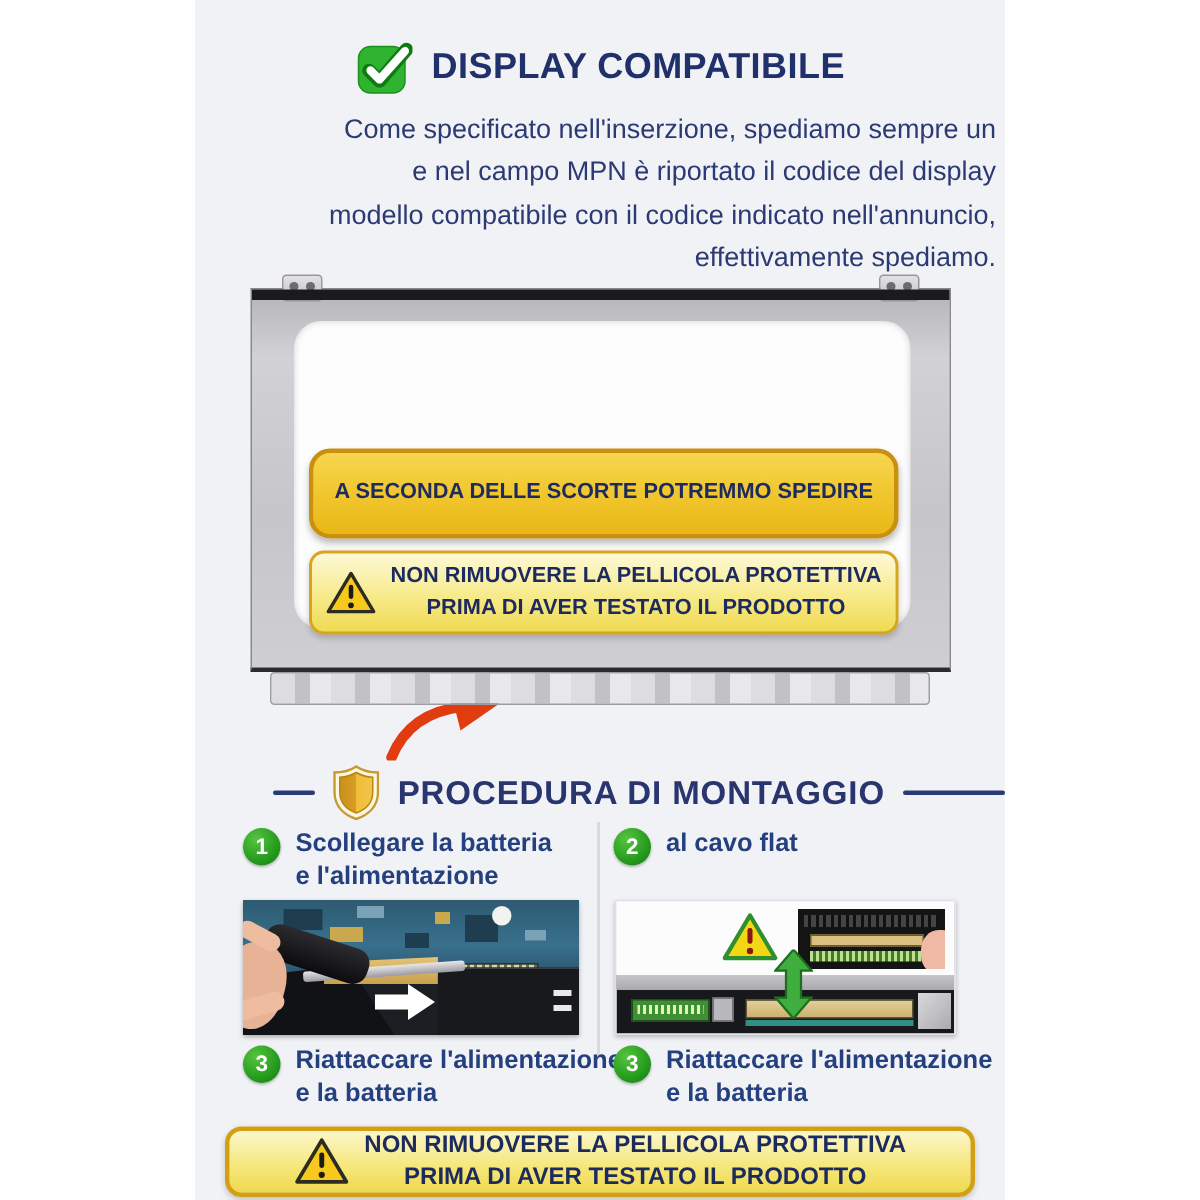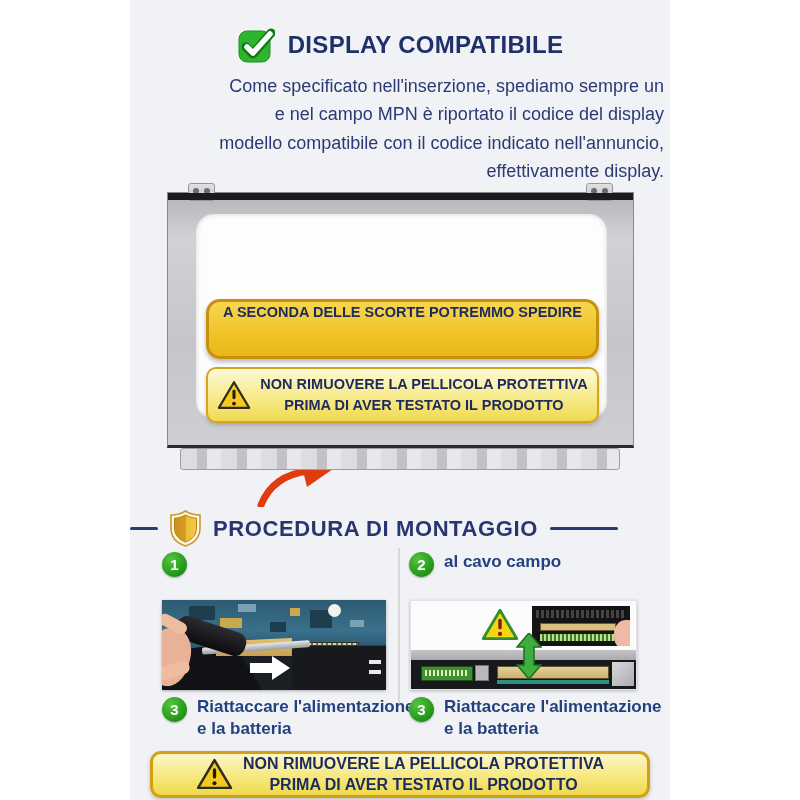--- a/index.html
+++ b/index.html
@@ -26,33 +26,33 @@
   .bracket i { position:absolute; top:4px; width:6px; height:6px; border-radius:50%; background:#6b6b70; }
   .bracket i:first-child { left:4px; } .bracket i:last-child { right:4px; }
   .screen { position:absolute; left:28px; top:21px; width:411px; height:205px; background:#fdfdfe;
             border-radius:18px; box-shadow:inset 0 0 5px rgba(0,0,0,.18); }
   .foil { position:absolute; left:50px; top:448px; width:440px; height:22px;
           background:repeating-linear-gradient(90deg,#dddde1 0 16px,#c2c2c6 16px 26px,#e8e8ec 26px 40px);
           border:1px solid #9d9da1; border-radius:3px; }
 
   .curved-arrow { position:absolute; left:85px; top:268px; }
 
-  .banner { position:absolute; left:38px; width:393px; display:flex; flex-direction:row; justify-content:center;
+  .banner { position:absolute; left:38px; width:393px; display:flex; flex-direction:column; justify-content:center;
             text-align:center; font-weight:bold; color:#1d2a5e; }
   .banner-gold { top:106px; height:60px; font-size:14.5px; line-height:1.45;
                  background:linear-gradient(180deg,#f6d64f 0%,#f0c52c 55%,#e9b716 100%);
                  border:3px solid #c8900e; border-radius:14px; box-shadow:0 3px 5px rgba(0,0,0,.28); }
   .banner-pale { top:174px; height:56px; font-size:14.5px; line-height:1.45;
                  background:linear-gradient(180deg,#fdf9d6 0%,#f7ea8a 55%,#f0da52 100%);
                  border:2px solid #d7a41d; border-radius:10px; box-shadow:0 2px 4px rgba(0,0,0,.2);
                  flex-direction:row; align-items:center; justify-content:center; gap:9px; }
   .banner-pale .txt { text-align:center; }
 
   
-  .proc-head { position:absolute; top:510px; left:0; width:100%; display:flex; align-items:center; justify-content:flex-start; gap:12px; }
+  .proc-head { position:absolute; top:510px; left:0; width:100%; display:flex; align-items:center; justify-content:flex-end; gap:12px; }
   .hline { height:3px; background:#2a3a74; border-radius:2px; }
   .hline.l { width:28px; } .hline.r { width:68px; }
   .proc-title { font-size:22px; font-weight:bold; color:#28356e; letter-spacing:0.6px; }
 
   
   .divider { position:absolute; left:268px; top:548px; width:2px; height:158px; background:#d8d8dd; }
   .step { position:absolute; display:flex; gap:10px; align-items:flex-start; }
   .stepnum { width:25px; height:25px; border-radius:50%; flex:0 0 auto; margin-top:1px;
              background:radial-gradient(circle at 35% 30%,#55c43f,#1f9418 70%,#157a10);
              color:#ffffff; font-weight:bold; font-size:15px; display:flex; align-items:center; justify-content:center;
@@ -123,21 +123,21 @@
         <path d="M9 21 L16 28 L34 7" fill="none" stroke="#0f7a12" stroke-width="9" stroke-linecap="round" stroke-linejoin="round"></path>
         <path d="M10 21 L16 27 L33 8" fill="none" stroke="#ffffff" stroke-width="5.5" stroke-linecap="round" stroke-linejoin="round"></path>
       </svg>
       <div class="title">DISPLAY COMPATIBILE</div>
     </div>
 
     <div class="intro">
       <div>Come specificato nell'inserzione, spediamo sempre un</div>
       <div>e nel campo MPN è riportato il codice del display</div>
       <div>modello compatibile con il codice indicato nell'annuncio,</div>
-      <div>effettivamente display.</div>
+      <div>effettivamente spediamo.</div>
     </div>
 
     <div class="panel">
       <div class="bracket left">
           <i></i>
           <i></i>
         </div>
       <div class="bracket right">
           <i></i>
           <i></i>
@@ -184,27 +184,29 @@
       </svg>
       <div class="proc-title">PROCEDURA DI MONTAGGIO</div>
       <div class="hline r"></div>
     </div>
 
     <div class="divider"></div>
 
     <div class="step step1">
       <div class="stepnum">1</div>
       <div class="steptxt">
+        <div>Scollegare la batteria</div>
+        <div>e l'alimentazione</div>
       </div>
     </div>
 
     <div class="step step2">
       <div class="stepnum">2</div>
       <div class="steptxt">
-        <div>al cavo campo</div>
+        <div>al cavo flat</div>
       </div>
     </div>
 
     <div class="photo1">
       <div class="pcb">
         <div class="chip" style="left:12%;top:6px;width:26px;height:14px;"></div>
         <div class="chip" style="left:66%;top:10px;width:22px;height:18px;"></div>
         <div class="chip" style="left:48%;top:22px;width:16px;height:10px;"></div>
         <div class="lite" style="left:34%;top:4px;width:18px;height:8px;"></div>
         <div class="lite" style="left:84%;top:20px;width:14px;height:7px;"></div>

